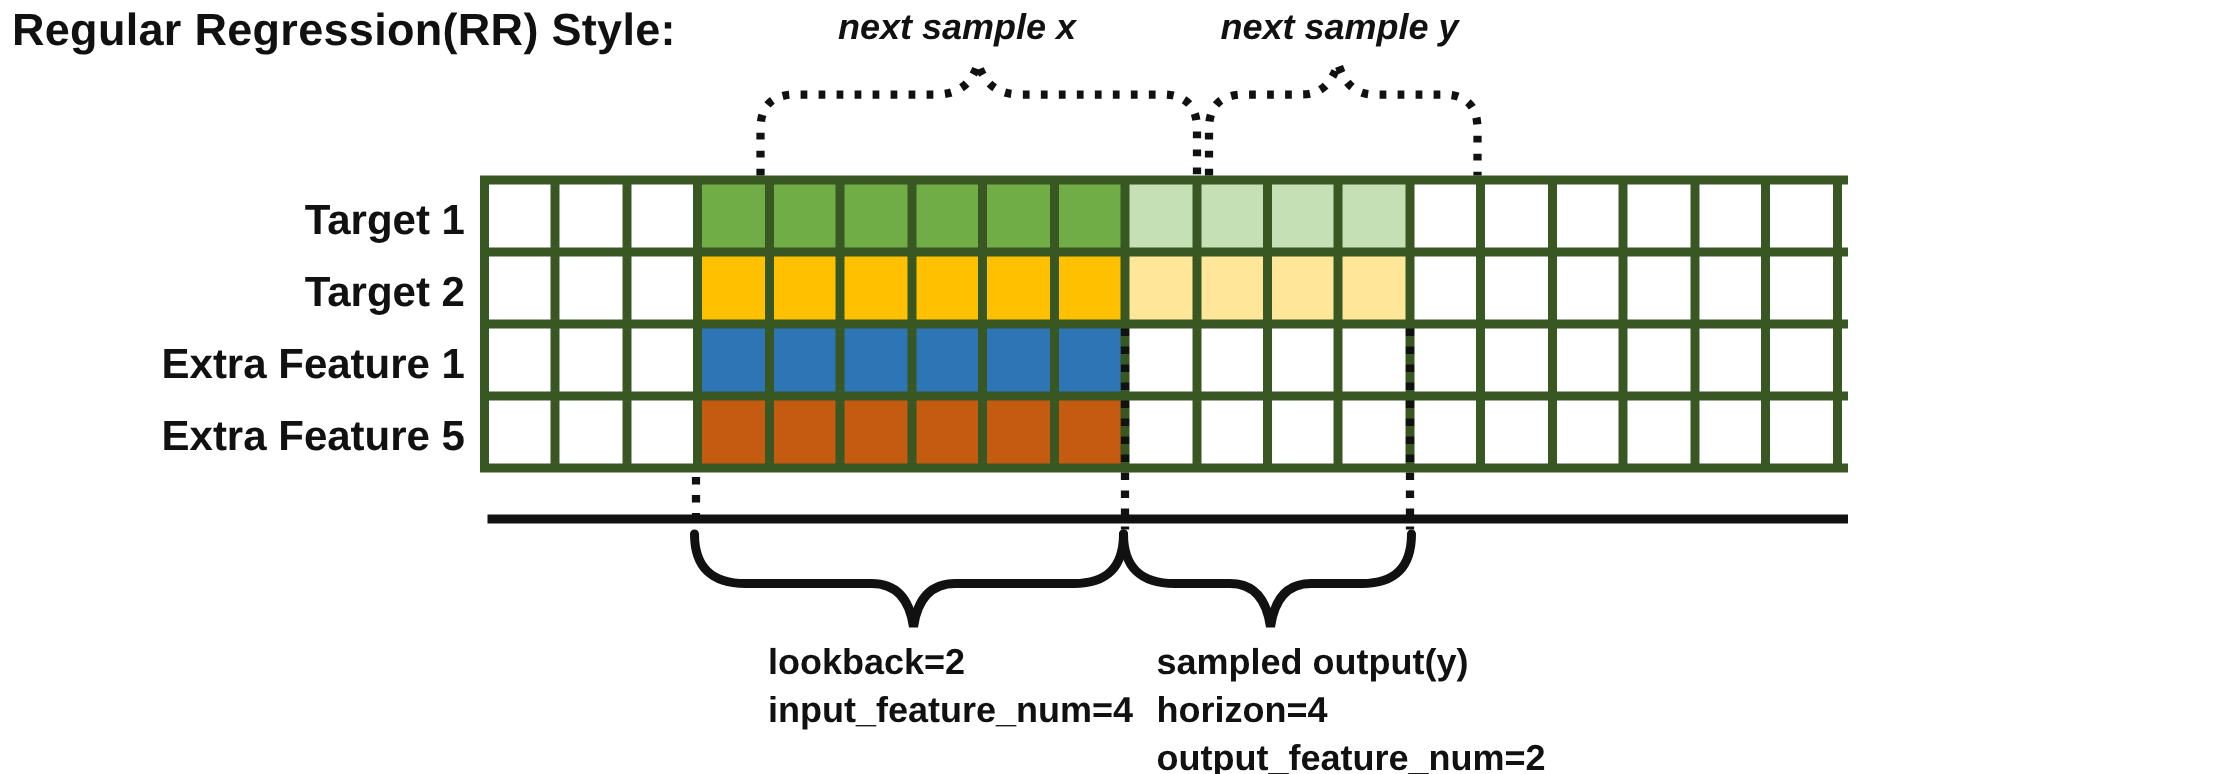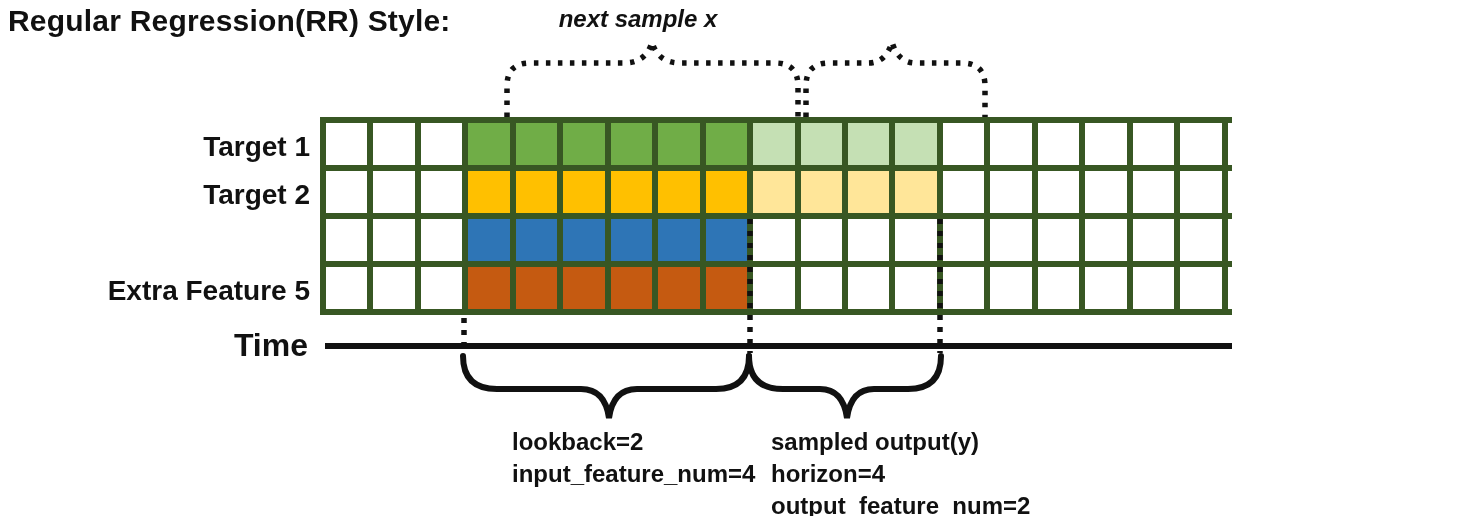--- a/index.html
+++ b/index.html
@@ -80,23 +80,25 @@
   }
 </style>
 </head>
 <body>
 
 <div class="stage">
 
   <div class="title">Regular Regression(RR) Style:</div>
 
   <div class="ns-label" style="left:538px">next sample x</div>
+  <div class="ns-label" style="left:793px">next sample y</div>
 
   <div class="row-label" style="top:123px">Target 1</div>
   <div class="row-label" style="top:171px">Target 2</div>
+  <div class="row-label" style="top:219px">Extra Feature 1</div>
   <div class="row-label" style="top:267px">Extra Feature 5</div>
 
   <div class="grid" id="grid" style="background: rgb(56, 87, 35);">
       <div class="cell" style="background: rgb(255, 255, 255);"></div>
       <div class="cell" style="background: rgb(255, 255, 255);"></div>
       <div class="cell" style="background: rgb(255, 255, 255);"></div>
       <div class="cell" style="background: rgb(112, 173, 71);"></div>
       <div class="cell" style="background: rgb(112, 173, 71);"></div>
       <div class="cell" style="background: rgb(112, 173, 71);"></div>
       <div class="cell" style="background: rgb(112, 173, 71);"></div>
@@ -202,21 +204,20 @@
     <path d="M940,219 L940,353" fill="none" stroke="#111111" stroke-width="5.5" stroke-dasharray="5 7"></path>
 
     <line x1="325" y1="346" x2="1450" y2="346" stroke="#111111" stroke-width="6"></line>
     <polygon points="1446,334 1471,346 1446,358" fill="#111111"></polygon>
 
     <path d="M463,356 Q463,389 497,389 L581,389 Q605,389 609,418 Q613,389 637,389 L716,389 Q749,389 749,356" fill="none" stroke="#111111" stroke-width="6" stroke-linecap="round"></path>
 
     <path d="M749,356 Q749,389 783,389 L820,389 Q843,389 847,418 Q851,389 874,389 L908,389 Q941,389 941,356" fill="none" stroke="#111111" stroke-width="6" stroke-linecap="round"></path>
   </svg>
 
-  <div class="time-label">Time</div>
 
   <div class="caption" style="left:512px">
     <div>lookback=2</div>
     <div>input_feature_num=4</div>
   </div>
 
   <div class="caption" style="left:771px">
     <div>sampled output(y)</div>
     <div>horizon=4</div>
     <div>output_feature_num=2</div>

